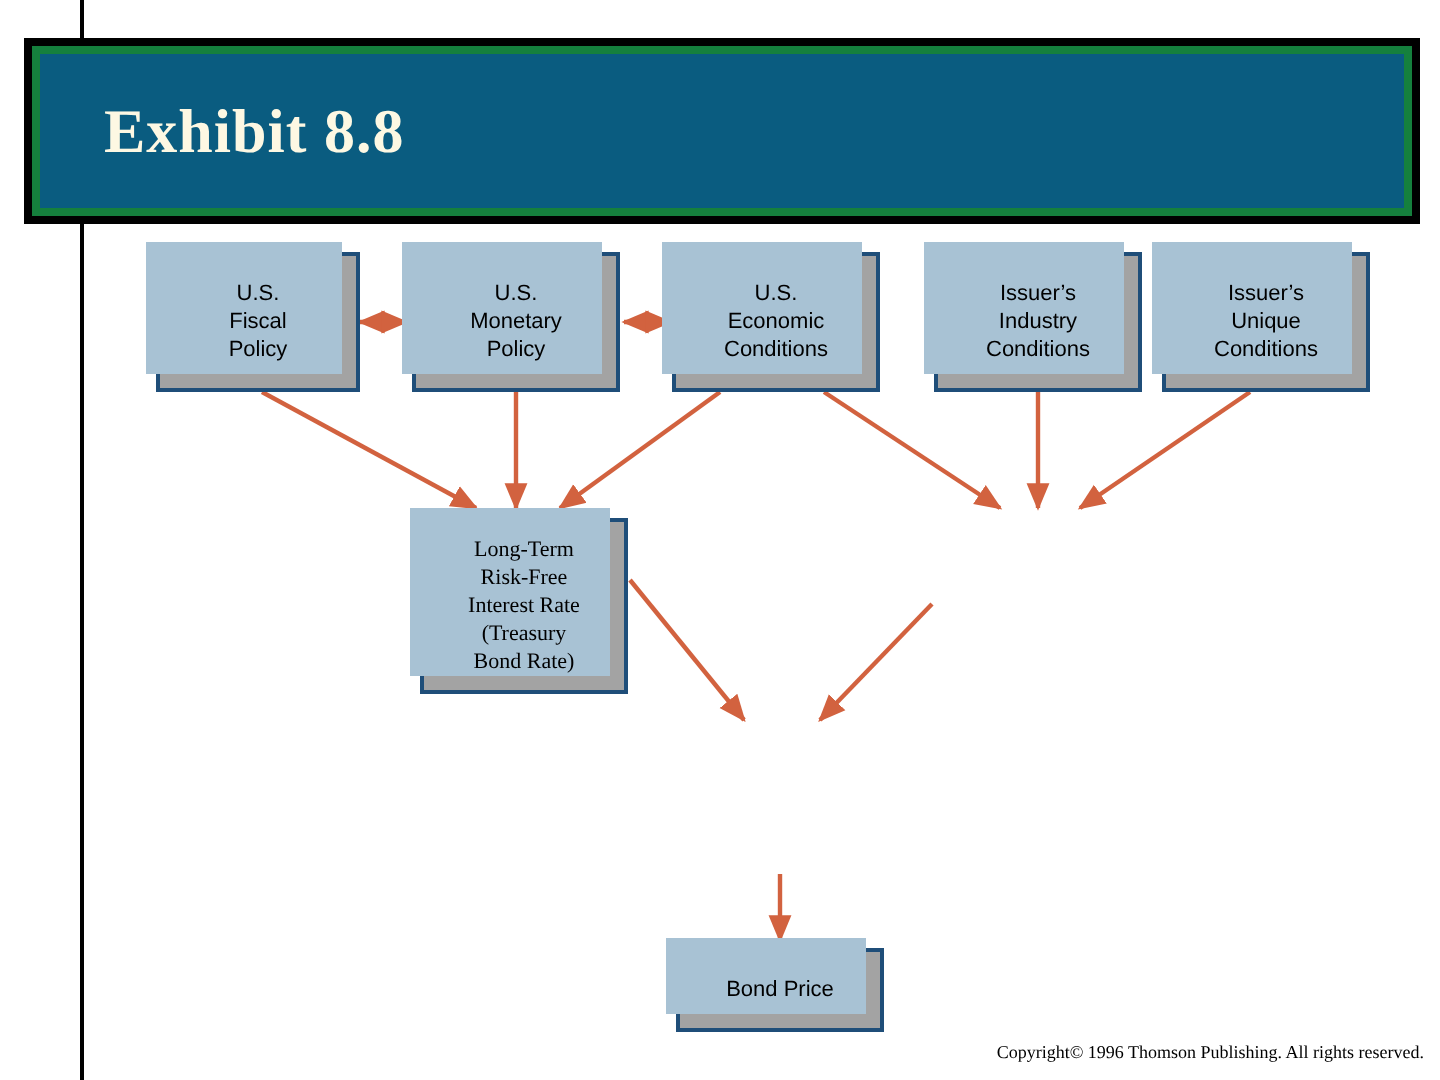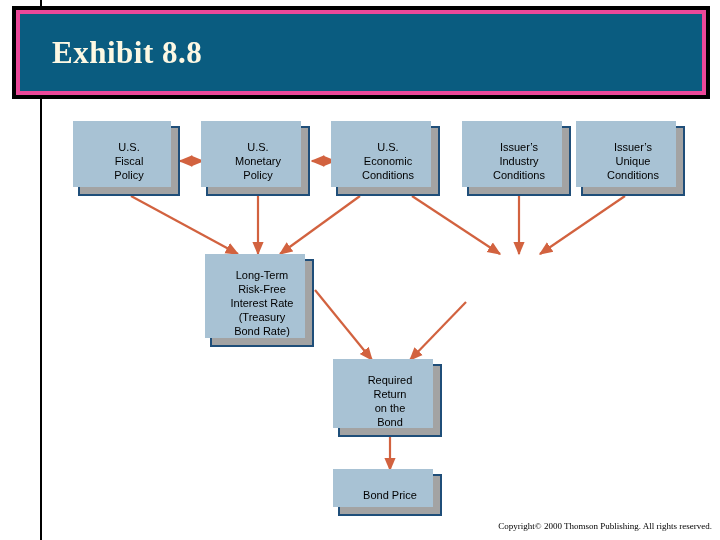--- a/index.html
+++ b/index.html
@@ -27,24 +27,24 @@
     top: 0px;
     width: 2px;
     height: 540px;
     background: #000000;
   }
 
   
   .banner-frame {
     position: absolute;
     left: 12px;
-    top: 6px;
+    top: 19px;
     width: 698px;
     height: 93px;
-    background: #ec4899;
+    background: #15803d;
     border: 4px solid #000000;
     box-sizing: border-box;
     z-index: 3;
   }
   .banner-fill {
     position: absolute;
     left: 4px;
     top: 4px;
     right: 4px;
     bottom: 4px;
@@ -202,35 +202,29 @@
 Industry
 Conditions</span>
   </div>
 
   <div class="node" style="left:581px; top:126px; width:104px; height:70px;">
     <span class="label">Issuer’s
 Unique
 Conditions</span>
   </div>
 
-  <div class="node" style="left:210px; top:259px; width:104px; height:88px;">
+  <div class="node" style="left:210px; top:259px; width:104px; height:88px;font-family:Liberation Serif, serif;">
     <span class="label">Long-Term
 Risk-Free
 Interest Rate
 (Treasury
 Bond Rate)</span>
   </div>
 
 
-  <div class="node" style="left:338px; top:364px; width:104px; height:73px;">
-    <span class="label">Required
-Return
-on the
-Bond</span>
-  </div>
 
   <div class="node" style="left:338px; top:474px; width:104px; height:42px;">
     <span class="label">Bond Price</span>
   </div>
 
-  <div class="copyright">Copyright© 2000 Thomson Publishing. All rights reserved.</div>
+  <div class="copyright">Copyright© 1996 Thomson Publishing. All rights reserved.</div>
 
 </div>
 
 </body></html>

